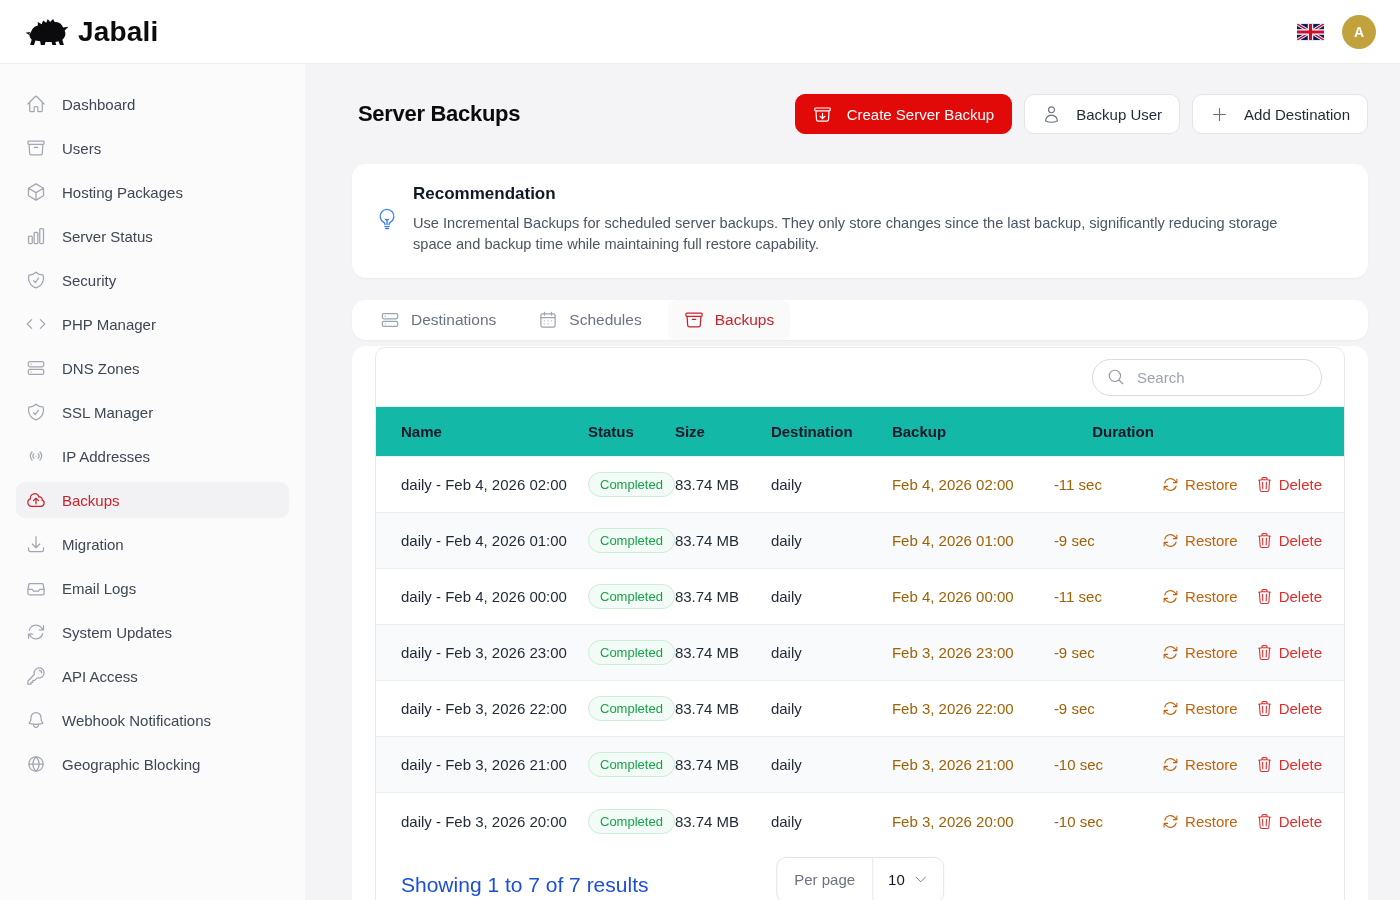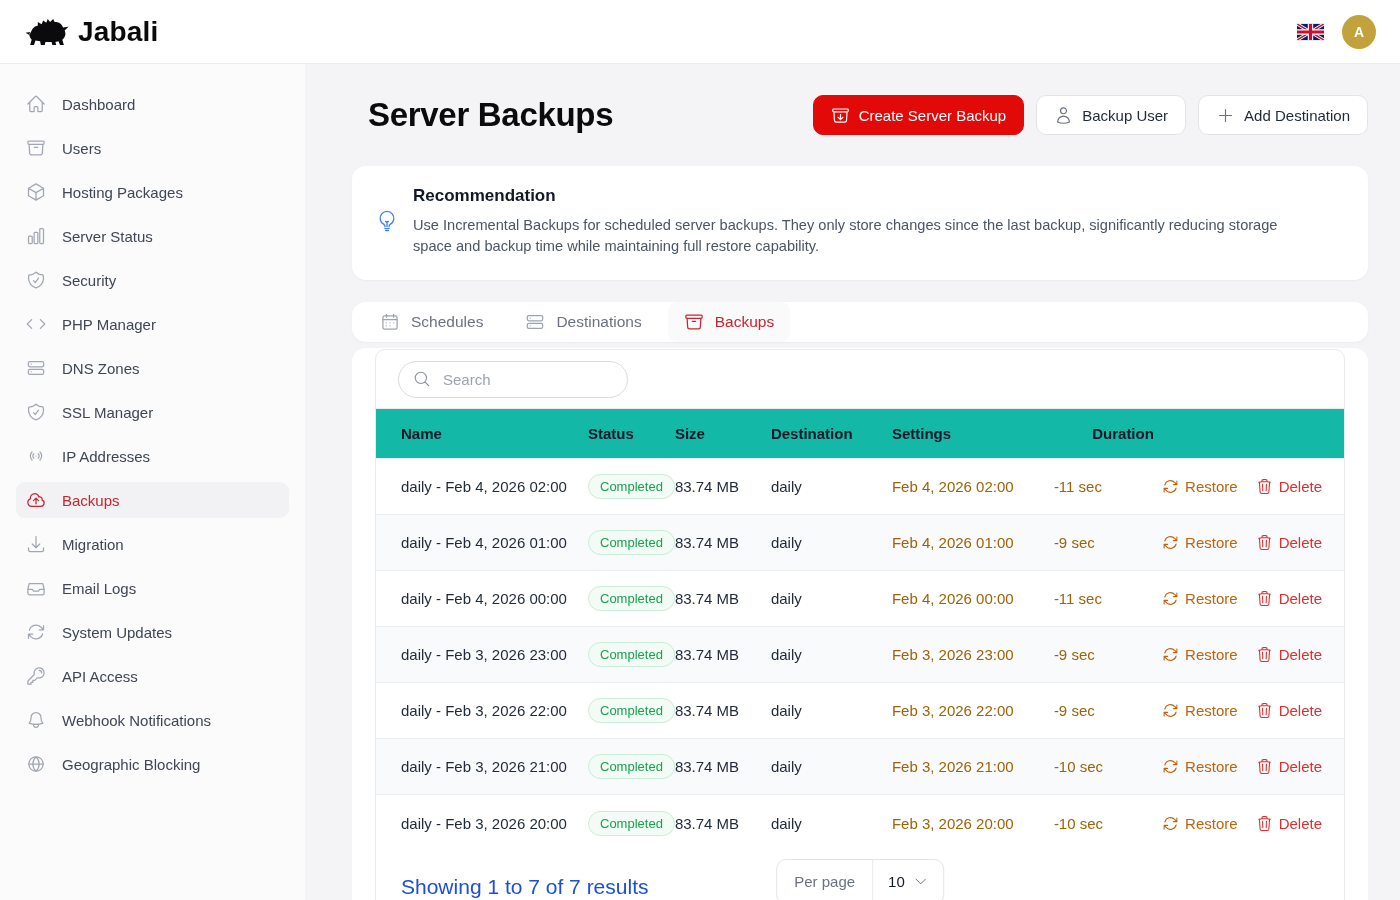--- a/index.html
+++ b/index.html
@@ -25,23 +25,23 @@
   .side-item .icn { color:#A1A7B1; }
   .side-item.active { background:#F2F2F4; color:var(--accent_red,#C9232C); font-weight:500; }
   .side-item.active .icn { color:var(--accent_red,#C9232C); }
   .icn { display:inline-flex; width:20px; height:20px; flex:none; }
   .icn svg { width:100%; height:100%; }
 
   .content { flex:1; padding:30px 32px 0 47px; display:flex; flex-direction:column; }
 
   
   .page-header { display:flex; align-items:center; justify-content:space-between; height:42px; }
-  .page-title { margin:16px; font-size:33px; font-weight:800; color:#0B0B0D; letter-spacing:-.3px; }
+  .page-title { margin:6px; font-size:22px; font-weight:800; color:#0B0B0D; letter-spacing:-.3px; }
   .actions { display:flex; gap:12px; }
-  .btn { height:40px; border-radius:10px; display:inline-flex; align-items:center; gap:9px;
+  .btn { height:40px; border-radius:10px; display:inline-flex; align-items:center; gap:15px;
     padding:0 17px; font-size:15px; font-family:inherit; cursor:pointer; background:#fff;
     border:1px solid #E3E4E8; color:#1F2937; }
   .btn .icn { width:19px; height:19px; color:#6B7280; }
   .btn.primary { background:var(--primary_red,#E20909); border-color:var(--primary_red,#E20909); color:#fff; }
   .btn.primary .icn { color:#fff; }
 
   
   .rec-card { margin-top:30px; background:#fff; border-radius:14px; padding:20px 24px 24px;
     display:flex; align-items:center; gap:15px; box-shadow:0 1px 2px rgba(16,24,40,.04); }
   .rec-card .icn { width:22px; height:22px; color:var(--lightbulb_blue,#3B82F6); align-self:center; }
@@ -54,21 +54,21 @@
   .tab { display:flex; align-items:center; gap:11px; height:40px; padding:0 16px;
     border-radius:9px; font-size:15.5px; color:#6B7280; cursor:pointer; background:transparent; border:none; font-family:inherit; }
   .tab .icn { color:#9CA3AF; }
   .tab.active { background:#FAFAFB; color:var(--accent_red,#C9232C); }
   .tab.active .icn { color:var(--accent_red,#C9232C); }
 
   
   .table-card { margin-top:6px; background:#fff; border-radius:14px 14px 0 0; flex:1;
     padding:1px 23px 0; }
   .table-panel { border:1px solid #E8E9EC; border-radius:10px; background:#fff; min-height:560px; }
-  .search-row { height:58px; display:flex; align-items:center; justify-content:flex-start; padding:0 22px; }
+  .search-row { height:58px; display:flex; align-items:center; justify-content:flex-end; padding:0 22px; }
   .search-box { width:230px; height:37px; border:1px solid #D9DBE0; border-radius:19px;
     display:flex; align-items:center; gap:10px; padding:0 14px; }
   .search-box .icn { width:18px; height:18px; color:#8D93A0; }
   .search-box input { border:none; outline:none; background:transparent; width:100%;
     font-size:15px; font-family:inherit; color:#374151; }
   .search-box input::placeholder { color:#9CA3AF; }
 
   table { width:100%; border-collapse:collapse; font-size:15px; }
   thead tr { background:#14b8a6; }
   th { text-align:left; font-weight:700; color:#111827; padding:16px 0;
@@ -303,35 +303,35 @@
       <div>
         <h3 class="rec-title">Recommendation</h3>
         <p class="rec-body">Use Incremental Backups for scheduled server backups. They only store changes since the last backup, significantly reducing storage space and backup time while maintaining full restore capability.</p>
       </div>
     </section>
 
     <nav class="tabs-card" id="tabs">
         <button class="tab">
           <span class="icn">
             <svg viewBox="0 0 24 24" fill="none" stroke="currentColor" stroke-width="1.5" stroke-linecap="round" stroke-linejoin="round">
-              <rect x="3.5" y="4.75" width="17" height="15.75" rx="2"></rect>
-              <path d="M3.5 9.25h17M7.75 2.75V6M16.25 2.75V6M7.5 13h.01M12 13h.01M16.5 13h.01M7.5 16.5h.01M12 16.5h.01"></path>
-            </svg>
-          </span>
-          <span>Schedules</span>
-        </button>
-        <button class="tab">
-          <span class="icn">
-            <svg viewBox="0 0 24 24" fill="none" stroke="currentColor" stroke-width="1.5" stroke-linecap="round" stroke-linejoin="round">
               <rect x="2.75" y="4.25" width="18.5" height="6.25" rx="2"></rect>
               <rect x="2.75" y="13.5" width="18.5" height="6.25" rx="2"></rect>
               <path d="M6.25 7.37h.01M6.25 16.62h.01"></path>
             </svg>
           </span>
           <span>Destinations</span>
+        </button>
+        <button class="tab">
+          <span class="icn">
+            <svg viewBox="0 0 24 24" fill="none" stroke="currentColor" stroke-width="1.5" stroke-linecap="round" stroke-linejoin="round">
+              <rect x="3.5" y="4.75" width="17" height="15.75" rx="2"></rect>
+              <path d="M3.5 9.25h17M7.75 2.75V6M16.25 2.75V6M7.5 13h.01M12 13h.01M16.5 13h.01M7.5 16.5h.01M12 16.5h.01"></path>
+            </svg>
+          </span>
+          <span>Schedules</span>
         </button>
         <button class="tab active">
           <span class="icn">
             <svg viewBox="0 0 24 24" fill="none" stroke="currentColor" stroke-width="1.5" stroke-linecap="round" stroke-linejoin="round">
               <path d="M20.25 7.5l-.625 10.632a2.25 2.25 0 01-2.247 2.118H6.622a2.25 2.25 0 01-2.247-2.118L3.75 7.5M10 11.25h4M3.375 7.5h17.25c.621 0 1.125-.504 1.125-1.125v-1.5c0-.621-.504-1.125-1.125-1.125H3.375c-.621 0-1.125.504-1.125 1.125v1.5c0 .621.504 1.125 1.125 1.125z"></path>
             </svg>
           </span>
           <span>Backups</span>
         </button>
       </nav>
@@ -348,21 +348,21 @@
             <input type="text" placeholder="Search" style="">
           </div>
         </div>
         <table>
           <thead>
               <tr id="thead-row">
                 <th class="c1">Name</th>
                 <th class="c2">Status</th>
                 <th class="c3">Size</th>
                 <th class="c4">Destination</th>
-                <th class="c5">Settings</th>
+                <th class="c5">Backup</th>
                 <th class="c6">Duration</th>
                 <th class="c7"></th>
               </tr>
             </thead>
           <tbody id="tbody">
               <tr class="">
                 <td class="c1">daily - Feb 4, 2026 02:00</td>
                 <td><span class="badge">Completed</span></td>
                 <td>83.74 MB</td>
                 <td>daily</td>

